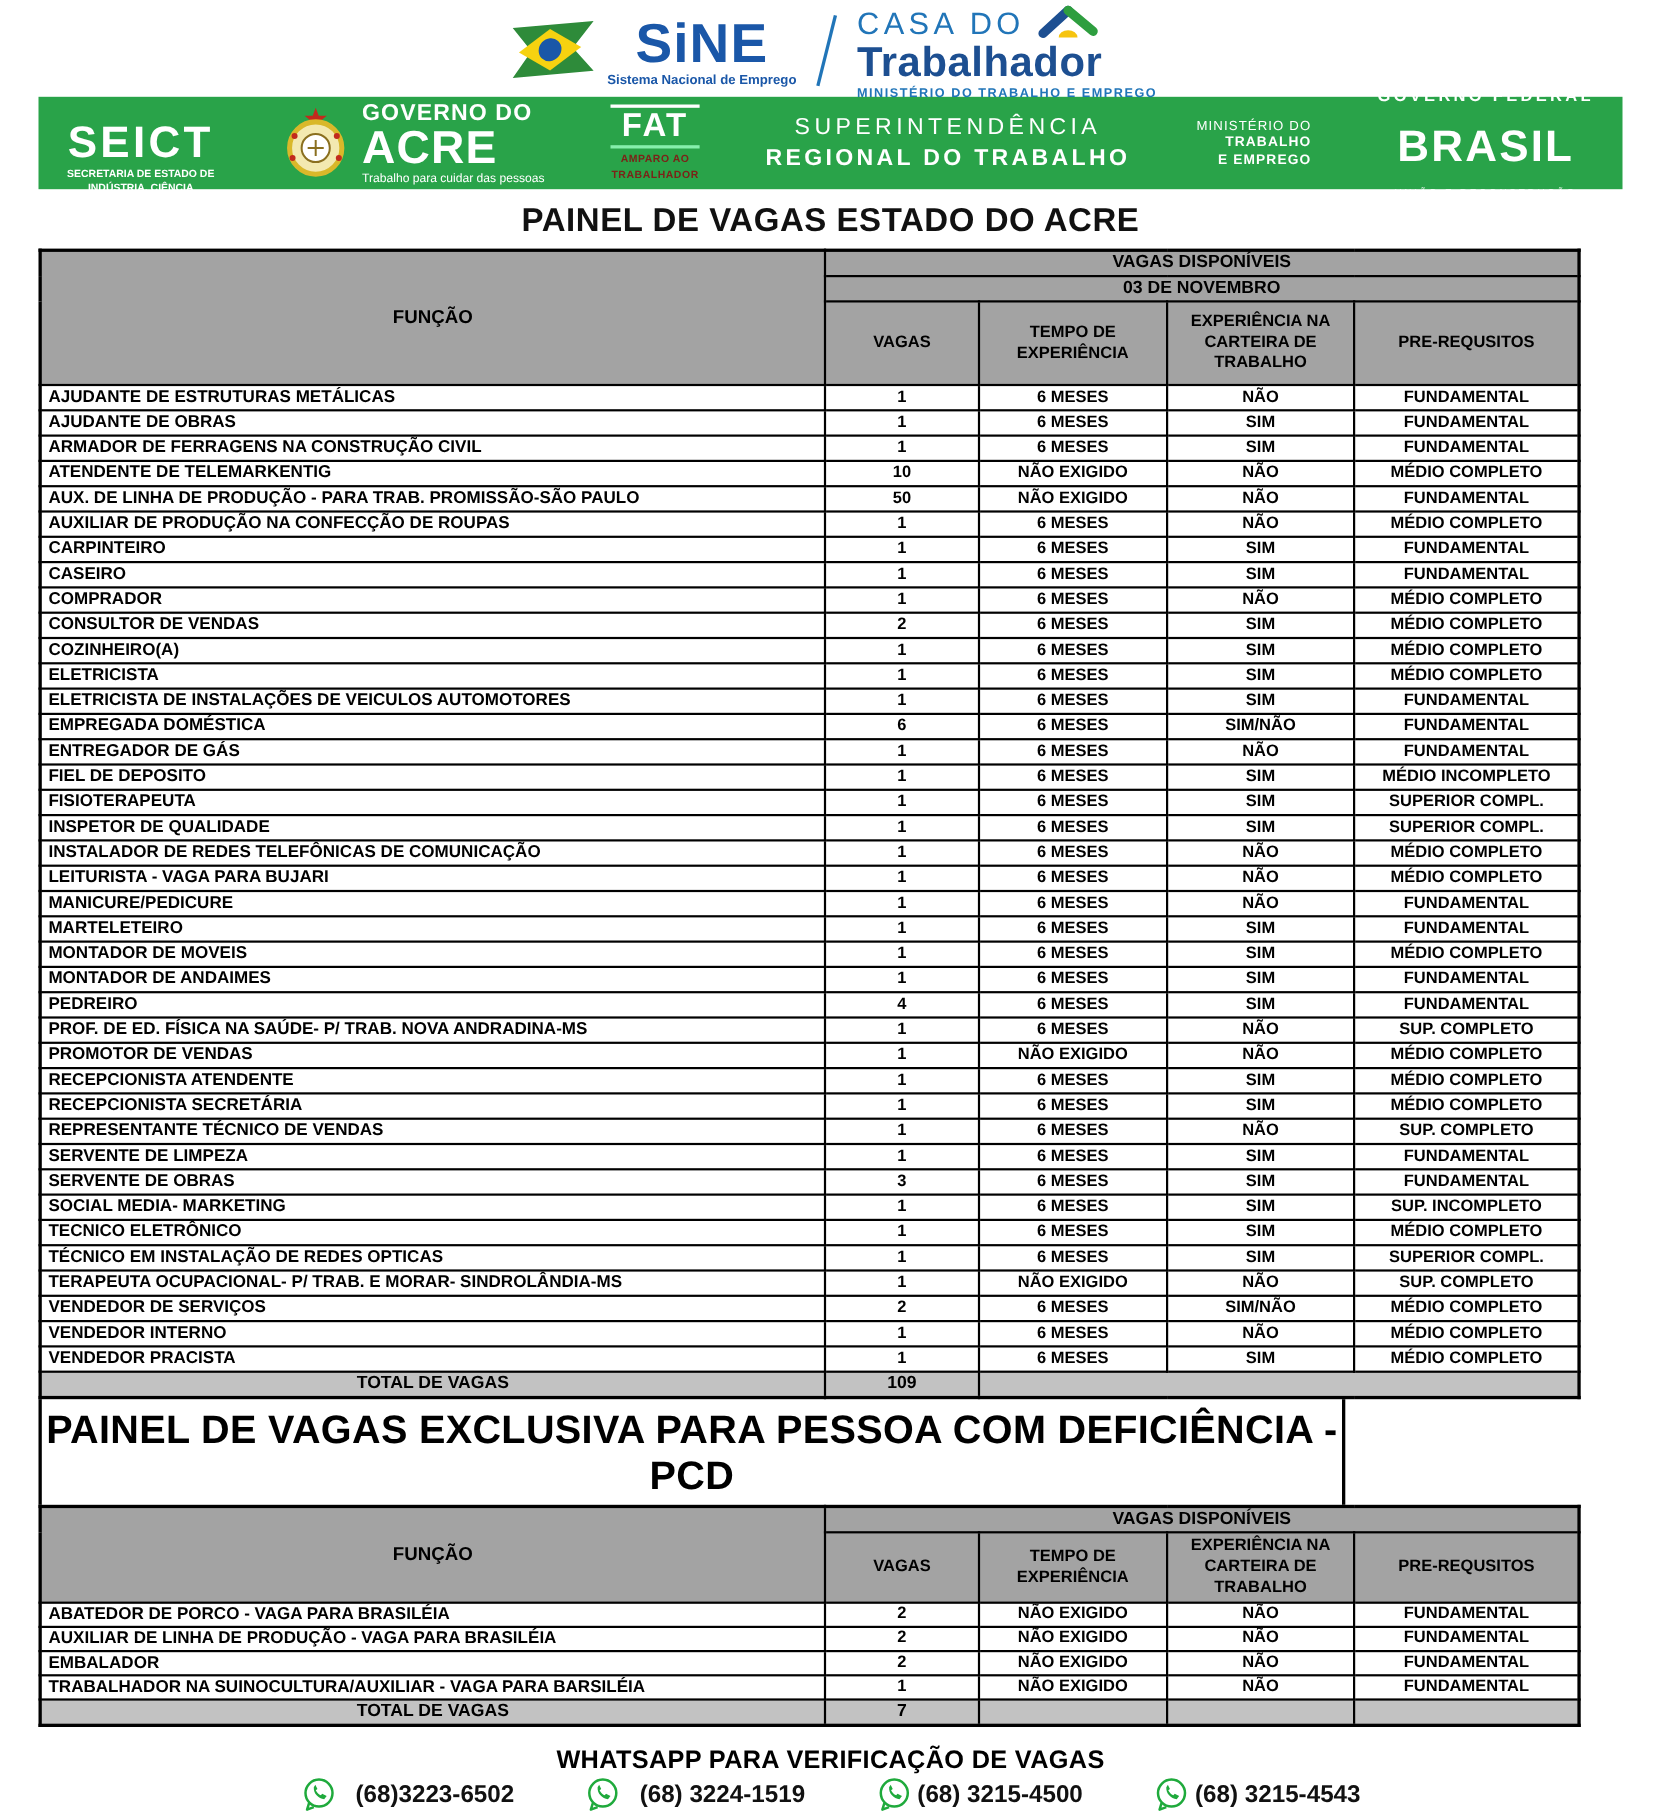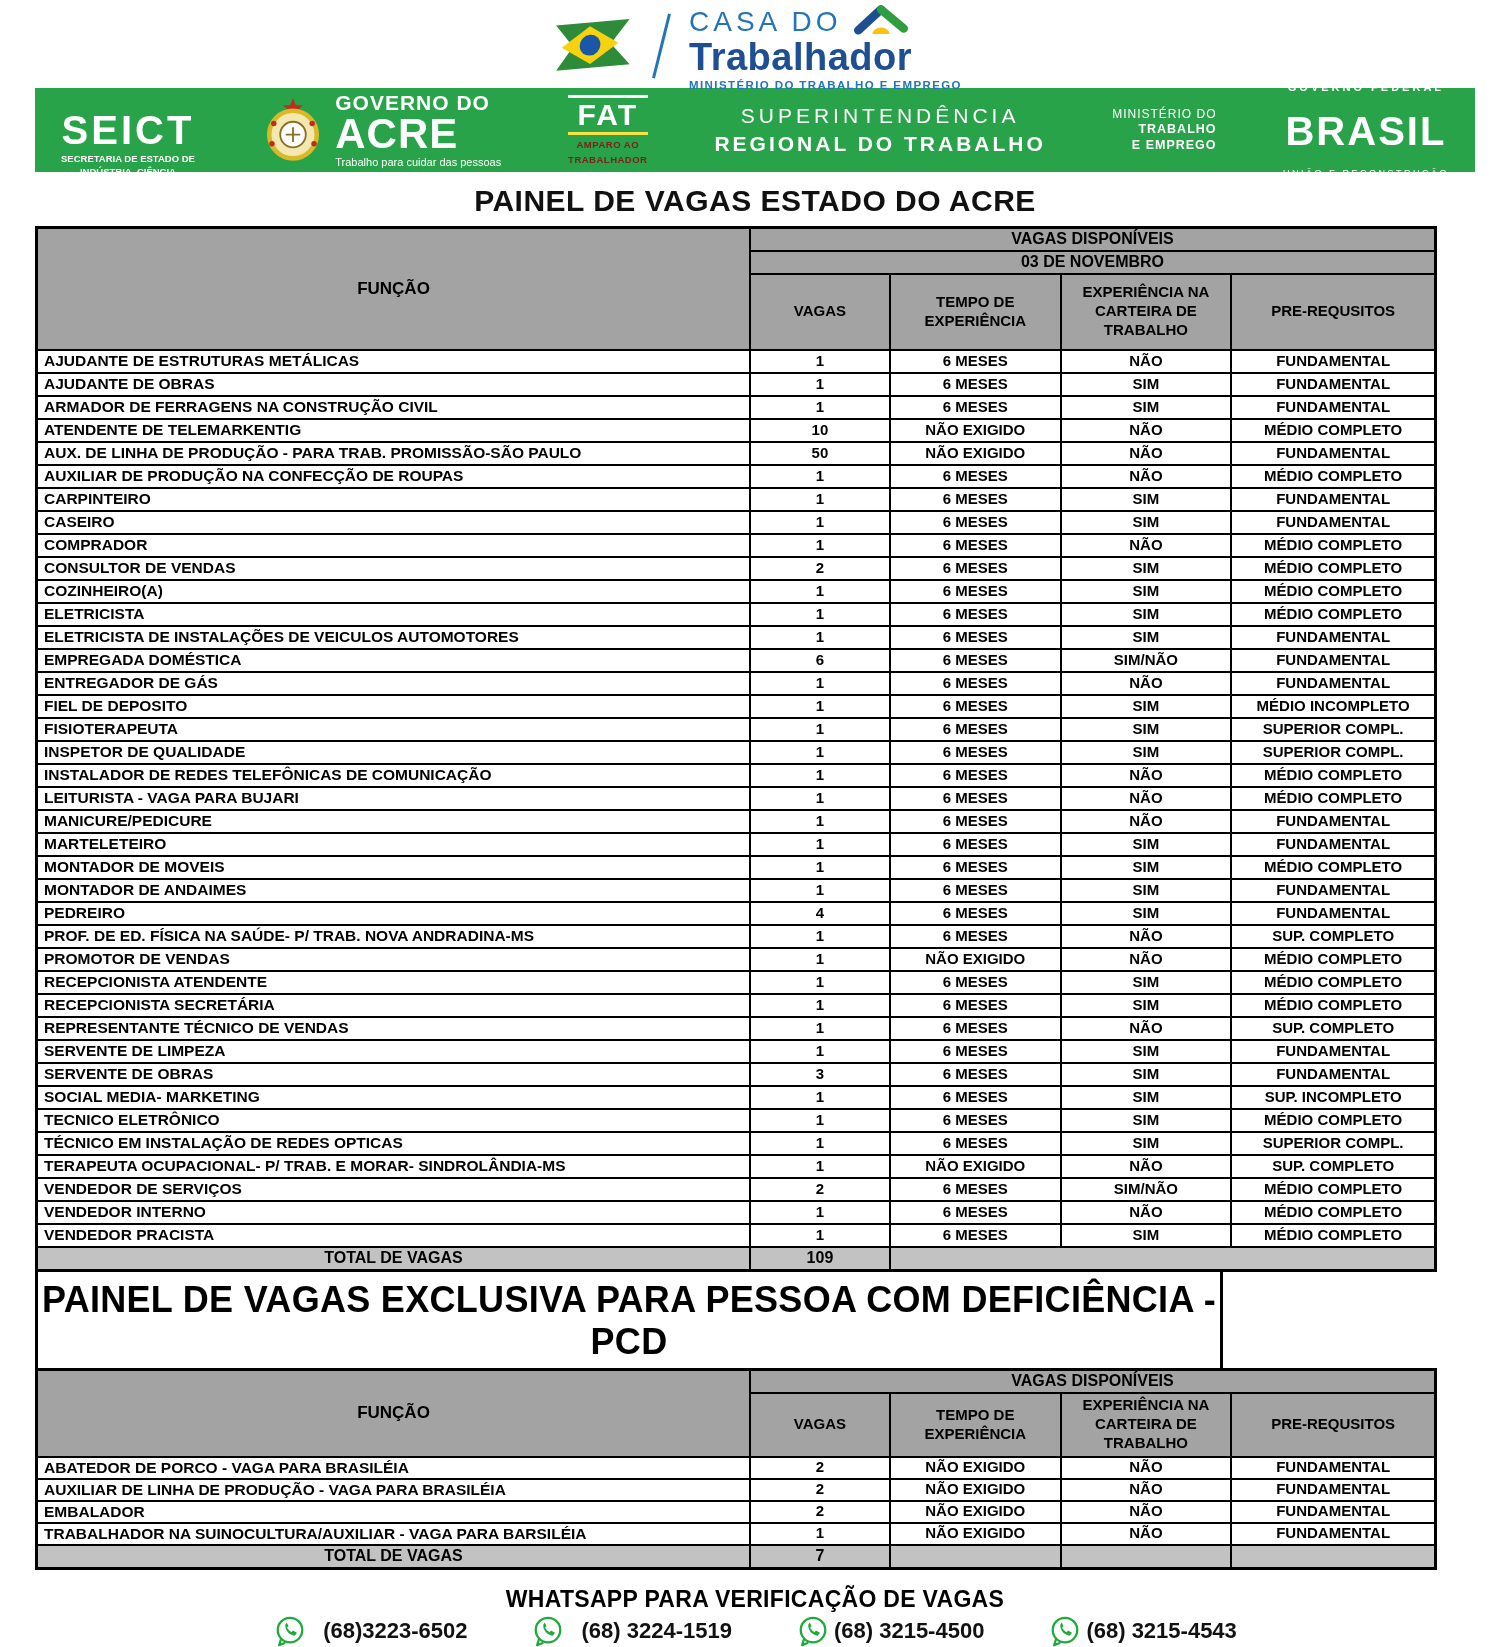--- a/index.html
+++ b/index.html
@@ -24,30 +24,30 @@
             display:flex; align-items:center; justify-content:space-between; padding:0 26px; }
   .bn { display:flex; flex-direction:column; align-items:center; line-height:1.1; text-align:center;margin-top:38px; }
   .seict-title { font-size:40px; font-weight:bold; letter-spacing:3px; }
   .seict-sub { font-size:9.5px; font-weight:bold; margin-top:2px; }
   .acre-block { display:flex; align-items:center; gap:10px; }
   .acre-txt { display:flex; flex-direction:column; line-height:1; }
   .acre-l1 { font-size:21px; font-weight:bold; letter-spacing:1px; }
   .acre-l2 { font-size:42px; font-weight:900; letter-spacing:1px; }
   .acre-tag { font-size:11px; margin-top:2px; font-weight:400; }
   .fat-box { text-align:center; }
-  .fat-title { font-size:30px; font-weight:800; letter-spacing:2px; border-top:3px solid #fff; border-bottom:3px solid #fde047; padding:0 10px; }
+  .fat-title { font-size:30px; font-weight:800; letter-spacing:2px; border-top:3px solid #fff; border-bottom:3px solid #86efac; padding:0 10px; }
   .fat-sub { font-size:9.5px; font-weight:bold; color:#7b2318; margin-top:4px; letter-spacing:0.5px; }
   .supt { text-align:center; line-height:1.35; }
   .supt-l1 { font-size:21px; letter-spacing:4px; font-weight:400; }
   .supt-l2 { font-size:21px; letter-spacing:3px; font-weight:bold; }
   .mte { text-align:right; line-height:1.25; }
   .mte-l1 { font-size:12px; font-weight:400; letter-spacing:1px; }
   .mte-l2, .mte-l3 { font-size:12.5px; font-weight:bold; letter-spacing:1px; }
   .brasil { text-align:center; line-height:1; }
-  .brasil-top { font-size:11px; font-weight:bold; letter-spacing:3px; }
+  .brasil-top { font-size:15px; font-weight:bold; letter-spacing:3px; }
   .brasil-name { font-size:40px; font-weight:900; letter-spacing:2px; margin:18px 0; }
   .brasil-bottom { font-size:9px; letter-spacing:2.5px; }
 
   
   .main-title { text-align:center; font-size:30px; font-weight:bold; margin:12px 0 8px; letter-spacing:0.5px; color:#111; }
 
   
   table.vagas { margin-left:35px; width:1402px; border-collapse:collapse; border:3px solid #000; table-layout:fixed; }
   table.vagas th, table.vagas td { border:2px solid #000; font-weight:bold; color:#000; padding:1px 6px; }
   col.c-fn { width:51%; } col.c-vg { width:10%; } col.c-tp { width:12.2%; } col.c-ex { width:12.2%; } col.c-pr { width:14.6%; }
@@ -80,20 +80,24 @@
 
   <div class="logo-strip">
     <div class="sine-logo">
       <svg width="86" height="66" viewBox="0 0 90 70">
         <g transform="skewY(-5)">
           <polygon points="8,14 86,14 66,38 86,62 8,62 26,38" fill="#2e8b3a"></polygon>
           <polygon points="44,18 74,38 44,58 14,38" fill="#f6d210"></polygon>
           <circle cx="44" cy="38" r="11" fill="#1a57a8"></circle>
         </g>
       </svg>
+      <div class="sine-txt">
+        <div class="sine-name">SiNE</div>
+        <div class="sine-sub">Sistema Nacional de Emprego</div>
+      </div>
     </div>
     <div class="logo-divider"></div>
     <div class="casa-logo">
       <div class="casa-row1">
         <span class="casa-line1">CASA DO</span>
         <svg width="58" height="36" viewBox="0 0 60 38">
           <path d="M6 32 L30 10" stroke="#1d4f91" stroke-width="9" fill="none" stroke-linecap="round"></path>
           <path d="M30 10 L54 30" stroke="#2e9e3f" stroke-width="9" fill="none" stroke-linecap="round"></path>
           <path d="M21 36 a9 7 0 0 1 18 0 z" fill="#f6c410"></path>
         </svg>

